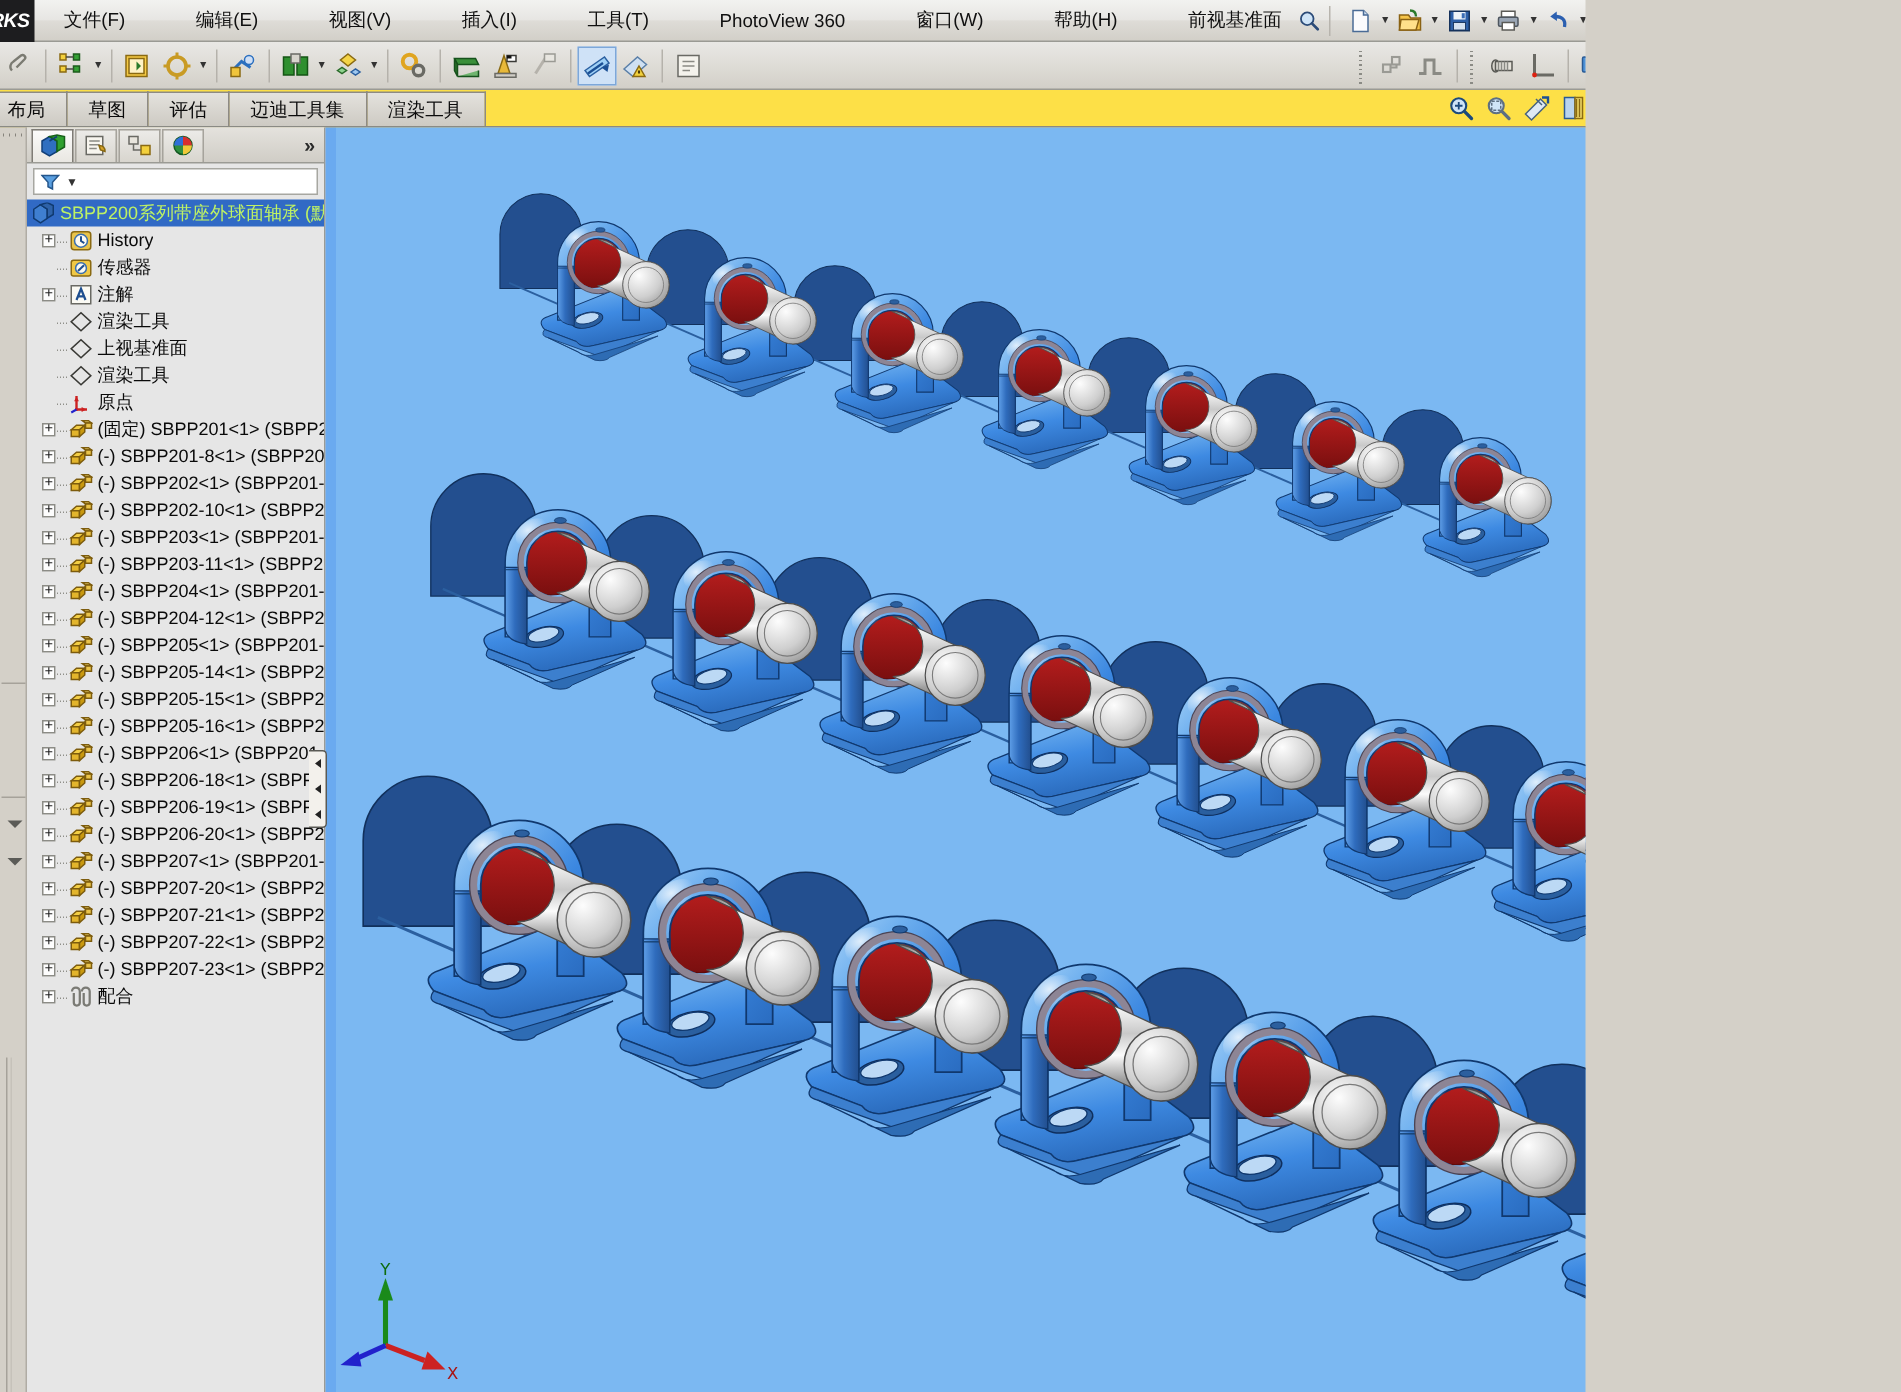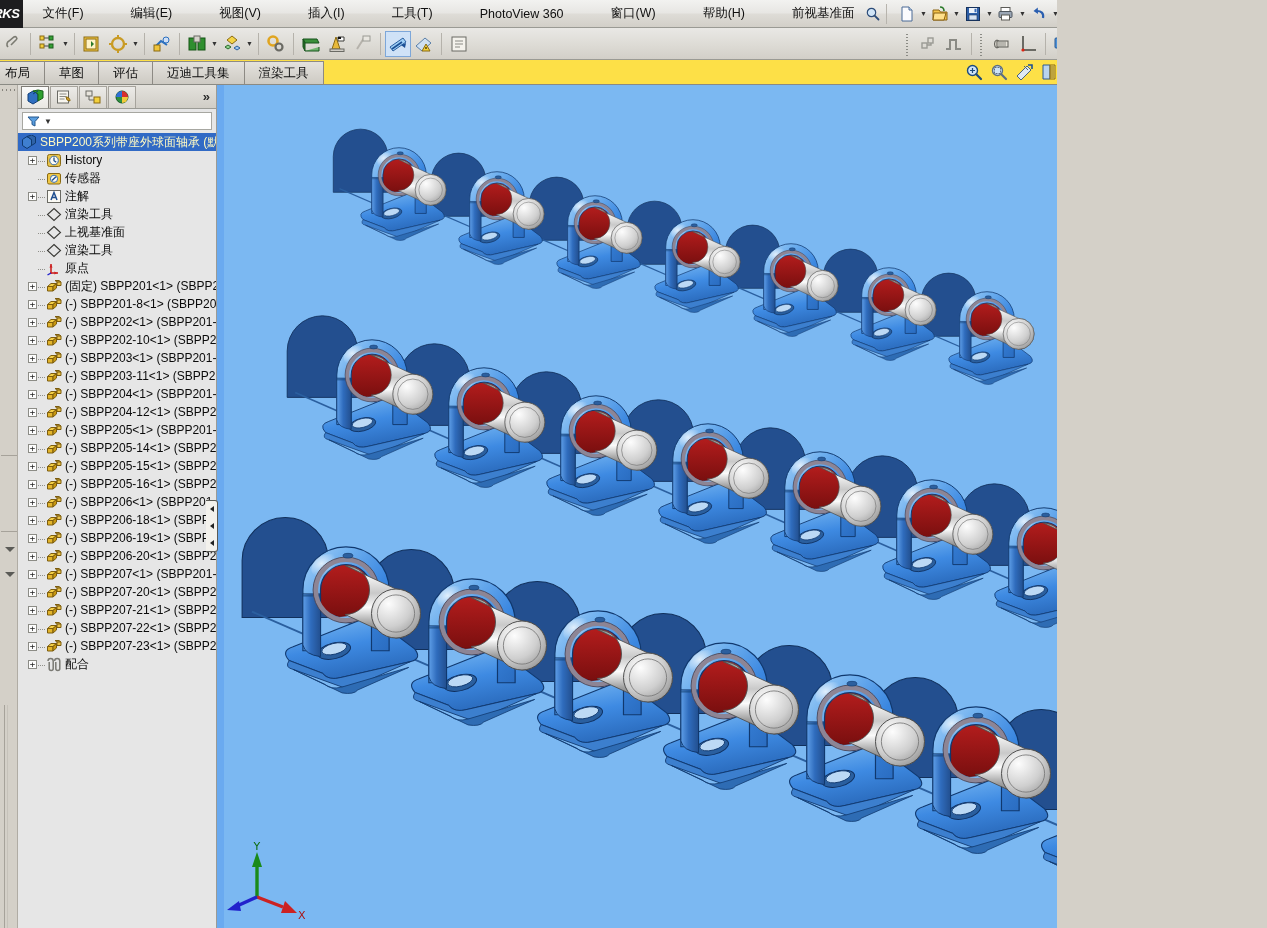--- a/index.html
+++ b/index.html
@@ -113,21 +113,21 @@
   .tree-filter{
     height:18px; margin:3px 4px 2px 4px; background:#fff; border:1px solid #a7a7a1;
     display:flex; align-items:center; padding-left:4px; gap:4px;
   }
   .tree-scroll{ flex:1 1 auto; overflow:hidden; position:relative; background:#e6e6e6;
                 padding-top:1px; }
   .trow{
     height:18px; display:flex; align-items:center; white-space:nowrap;
     font-size:12px; color:#0a0a0a; position:relative; padding-left:2px;
   }
-  .trow.selected{ background:#316ac5; color:#fef9c3; }
+  .trow.selected{ background:#316ac5; color:#bef264; }
   .plusbox{
     width:9px; height:9px; border:1px solid #8c8c86; background:#fdfdfd;
     display:inline-flex; align-items:center; justify-content:center;
     font-size:9px; line-height:7px; color:#1d1d1d; margin-right:1px; flex:0 0 auto;
     font-family:"DejaVu Sans Mono",monospace;
   }
   .dotline{ width:7px; height:9px; flex:0 0 auto;
     background-image:repeating-linear-gradient(to right,#8f8f89 0 1px,transparent 1px 2px);
     background-size:100% 1px; background-repeat:no-repeat; background-position:0 5px;}
   .tico{ width:16px; height:15px; margin:0 3px 0 1px; flex:0 0 auto;

